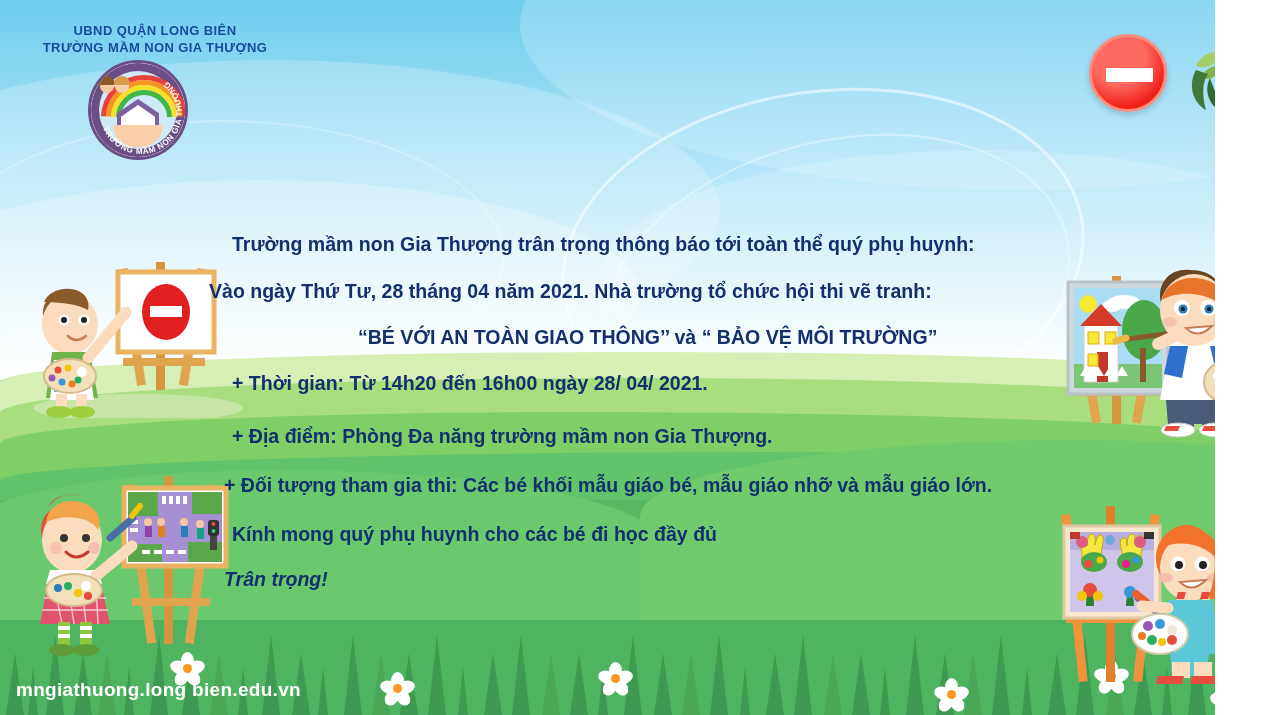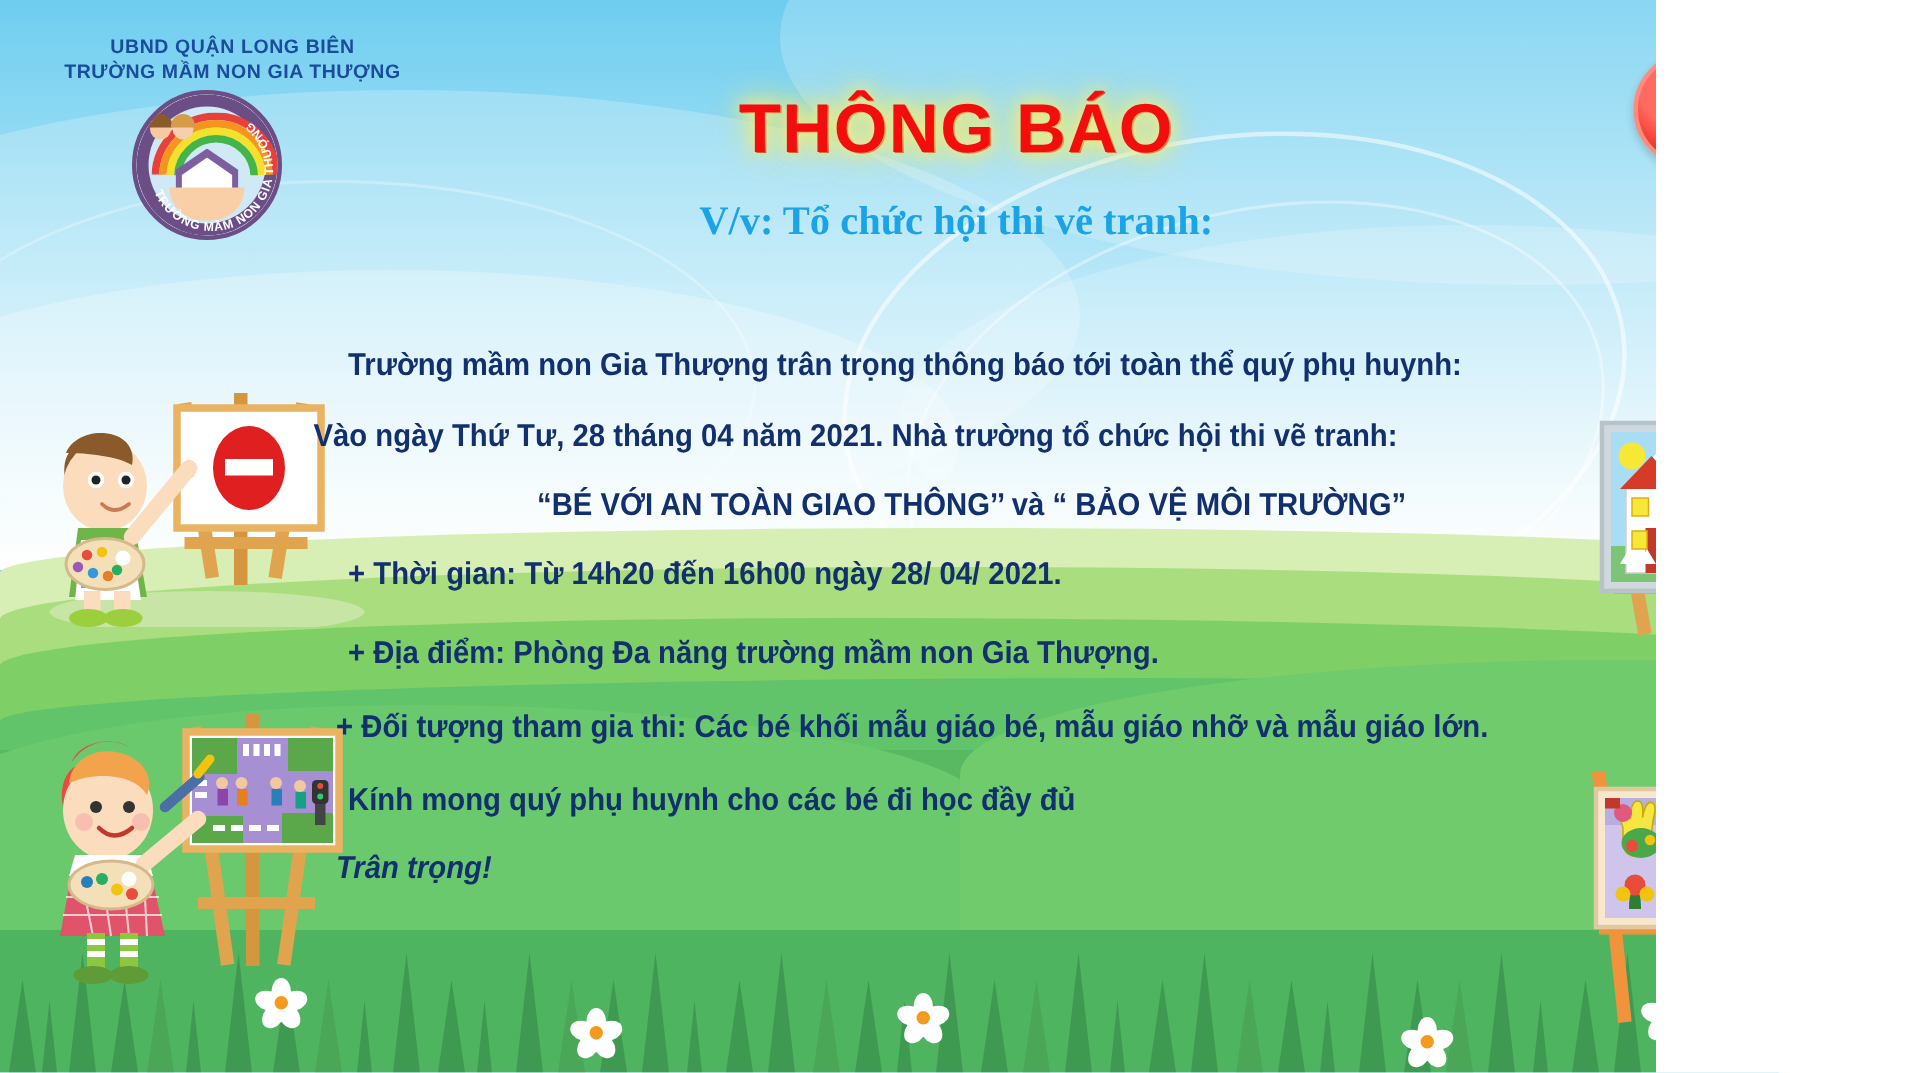--- a/index.html
+++ b/index.html
@@ -1,17 +1,17 @@
 <!DOCTYPE html>
 <html><head>
 <meta charset="utf-8">
 <style>
   html,body{margin:0;padding:0;background:#fff;}
   body{font-family:"Liberation Sans",sans-serif;}
-  #poster{position:relative;width:1104px;height:715px;overflow:hidden;background:#7fd4f2;}
+  #poster{position:relative;width:1215px;height:715px;overflow:hidden;background:#7fd4f2;}
 
   
   .sky{position:absolute;left:0;top:0;width:1275px;height:380px;
        background:linear-gradient(180deg,#6ecdf0 0%,#8ed9f3 22%,#b7e7f8 48%,#dcf3fb 72%,#f2fbfd 88%,#ffffff 100%);}
   .cloudband{position:absolute;border-radius:50%;background:#ffffff;opacity:.30;}
   .cb1{left:-180px;top:60px;width:900px;height:300px;opacity:.22;}
   .cb2{left:520px;top:-140px;width:1000px;height:330px;opacity:.20;}
   .cb3{left:-120px;top:180px;width:760px;height:230px;opacity:.26;}
   .cb4{left:600px;top:150px;width:760px;height:260px;opacity:.18;}
   .swirl{position:absolute;border:2px solid rgba(255,255,255,.55);border-radius:50%;background:transparent;}
@@ -509,28 +509,27 @@
       <circle cx="132" cy="152" r="4" fill="#f1c40f"></circle>
         <circle cx="112" cy="146" r="4" fill="#e67e22"></circle>
       <path d="M140 162 L180 162 L174 186 L142 186 Z" fill="#5bc8d8"></path>
       <rect x="142" y="172" width="18" height="16" fill="#fbdcbd"></rect>
       <rect x="164" y="172" width="18" height="16" fill="#fbdcbd"></rect>
       <path d="M128 186 l26 0 l-2 8 l-26 0 z" fill="#e74c3c"></path>
       <path d="M162 186 l26 0 l-2 8 l-26 0 z" fill="#e74c3c"></path>
     </svg>
   </div>
 
-  <div class="title">THÔNG BÁO</div>
-  <div class="subtitle sub1">V/v: Tổ chức hội thi vẽ tranh:</div>
 
   <div id="bodyLines">
       <div class="body-line" style="left: 232px; top: 232px; font-size: 21px;">Trường mầm non Gia Thượng trân trọng thông báo tới toàn thể quý phụ huynh:</div>
       <div class="body-line" style="left: 209px; top: 279px; font-size: 21px;">Vào ngày Thứ Tư, 28 tháng 04 năm 2021. Nhà trường tổ chức hội thi vẽ tranh:</div>
       <div class="body-line" style="left: 358px; top: 325px; font-size: 21px;">“BÉ VỚI AN TOÀN GIAO THÔNG’’ và “ BẢO VỆ MÔI TRƯỜNG”</div>
       <div class="body-line" style="left: 232px; top: 371px; font-size: 21px;">+ Thời gian: Từ 14h20 đến 16h00 ngày 28/ 04/ 2021.</div>
       <div class="body-line" style="left: 232px; top: 424px; font-size: 21px;">+ Địa điểm: Phòng Đa năng trường mầm non Gia Thượng.</div>
       <div class="body-line" style="left: 224px; top: 473px; font-size: 21px;">+ Đối tượng tham gia thi: Các bé khối mẫu giáo bé, mẫu giáo nhỡ và mẫu giáo lớn.</div>
       <div class="body-line" style="left: 232px; top: 522px; font-size: 21px;">Kính mong quý phụ huynh cho các bé đi học đầy đủ</div>
       <div class="body-line ital" style="left: 224px; top: 567px; font-size: 21px;">Trân trọng!</div>
     </div>
 
+  <div class="footer">mngiathuong.long bien.edu.vn</div>
 
 </div>
 
 </body></html>

